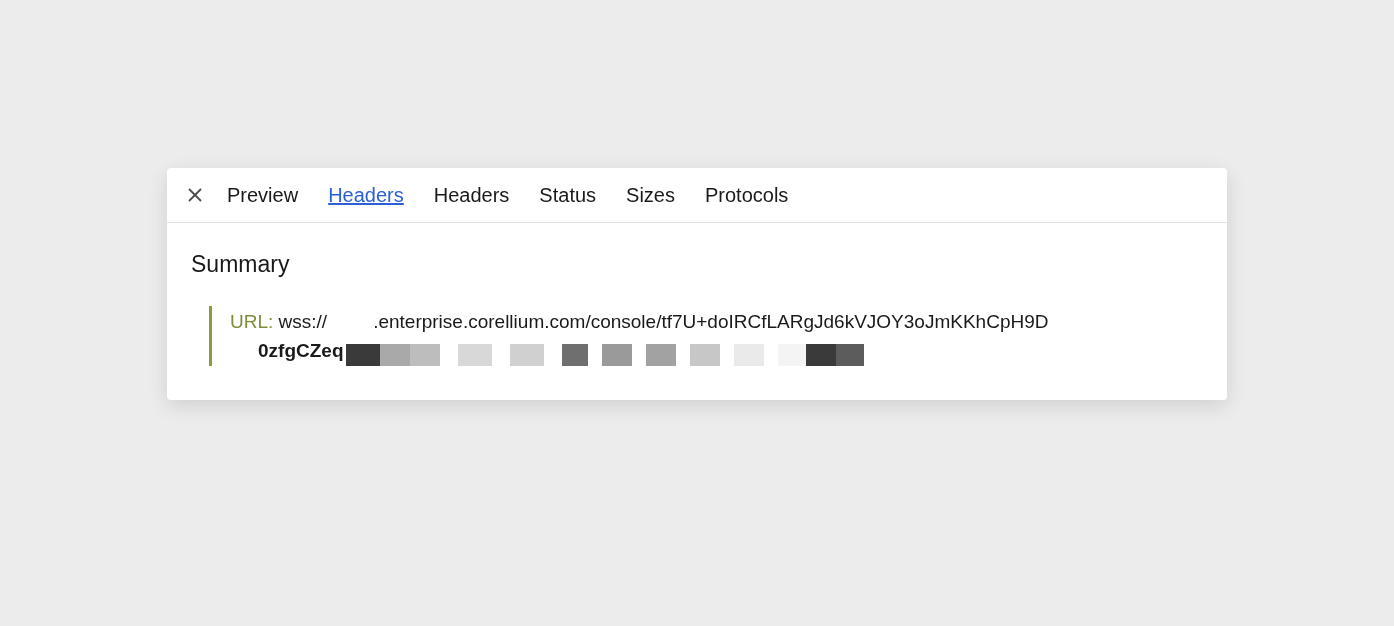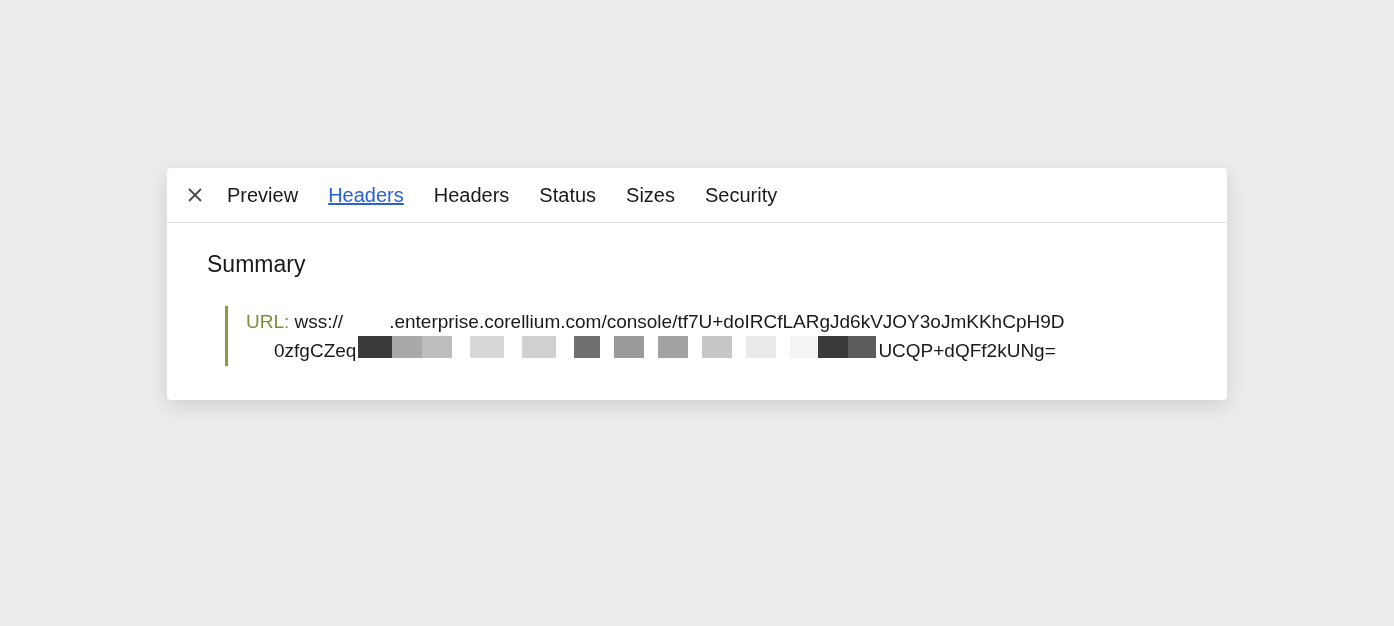--- a/index.html
+++ b/index.html
@@ -55,21 +55,21 @@
       font-size: 20px;
       color: #1a1a1a;
       cursor: pointer;
       padding: 4px 0;
     }
     .tab.active {
       color: #2a5fd8;
       text-decoration: underline;
     }
     .content {
-      padding: 28px 38px 32px 40px;
+      padding: 28px 38px 32px 24px;
     }
     .section-title {
       font-size: 23px;
       font-weight: 400;
       color: #1a1a1a;
       margin-bottom: 22px;
     }
     .summary-block {
       border-left: 3px solid #8a9a3e;
       padding-left: 18px;
@@ -88,23 +88,24 @@
     }
     .url-row {
       margin-bottom: 2px;
     }
     .url-line1 {
       display: block;
       margin-top: 28px;
     }
     .url-line2 {
       display: flex;
-      align-items: flex-start;
+      align-items: flex-end;
       padding-left: 28px;
       flex-wrap: nowrap;
+      font-weight: bold;
     }
     .redact-strip {
       display: inline-flex;
       align-items: center;
       height: 22px;
       margin: 0 2px;
     }
     .rbox {
       display: inline-block;
       height: 22px;
@@ -120,21 +121,21 @@
         <line x1="2" y1="2" x2="14" y2="14"></line>
         <line x1="14" y1="2" x2="2" y2="14"></line>
       </svg>
     </div>
     <div class="tabs">
       <div class="tab">Preview</div>
       <div class="tab active">Headers</div>
       <div class="tab">Headers</div>
       <div class="tab">Status</div>
       <div class="tab">Sizes</div>
-      <div class="tab">Security</div>
+      <div class="tab">Protocols</div>
     </div>
   </div>
 
   <div class="content">
     <div class="section-title">Summary</div>
 
     <div class="summary-block">
       <div class="row url-row">
         <span class="url-line1">
           <span class="label">URL:</span>
@@ -160,20 +161,19 @@
             <span class="rbox" style="width:30px;background:#a2a2a2"></span>
             <span class="rbox" style="width:14px;background:#ffffff"></span>
             <span class="rbox" style="width:30px;background:#c7c7c7"></span>
             <span class="rbox" style="width:14px;background:#ffffff"></span>
             <span class="rbox" style="width:30px;background:#eaeaea"></span>
             <span class="rbox" style="width:14px;background:#ffffff"></span>
             <span class="rbox" style="width:28px;background:#f4f4f4"></span>
             <span class="rbox" style="width:30px;background:#3a3a3a"></span>
             <span class="rbox" style="width:28px;background:#5c5c5c"></span>
           </span>
-          <span>UCQP+dQFf2kUNg=</span>
         </span>
       </div>
 
 
     </div>
   </div>
 </div>
 
 </body></html>

